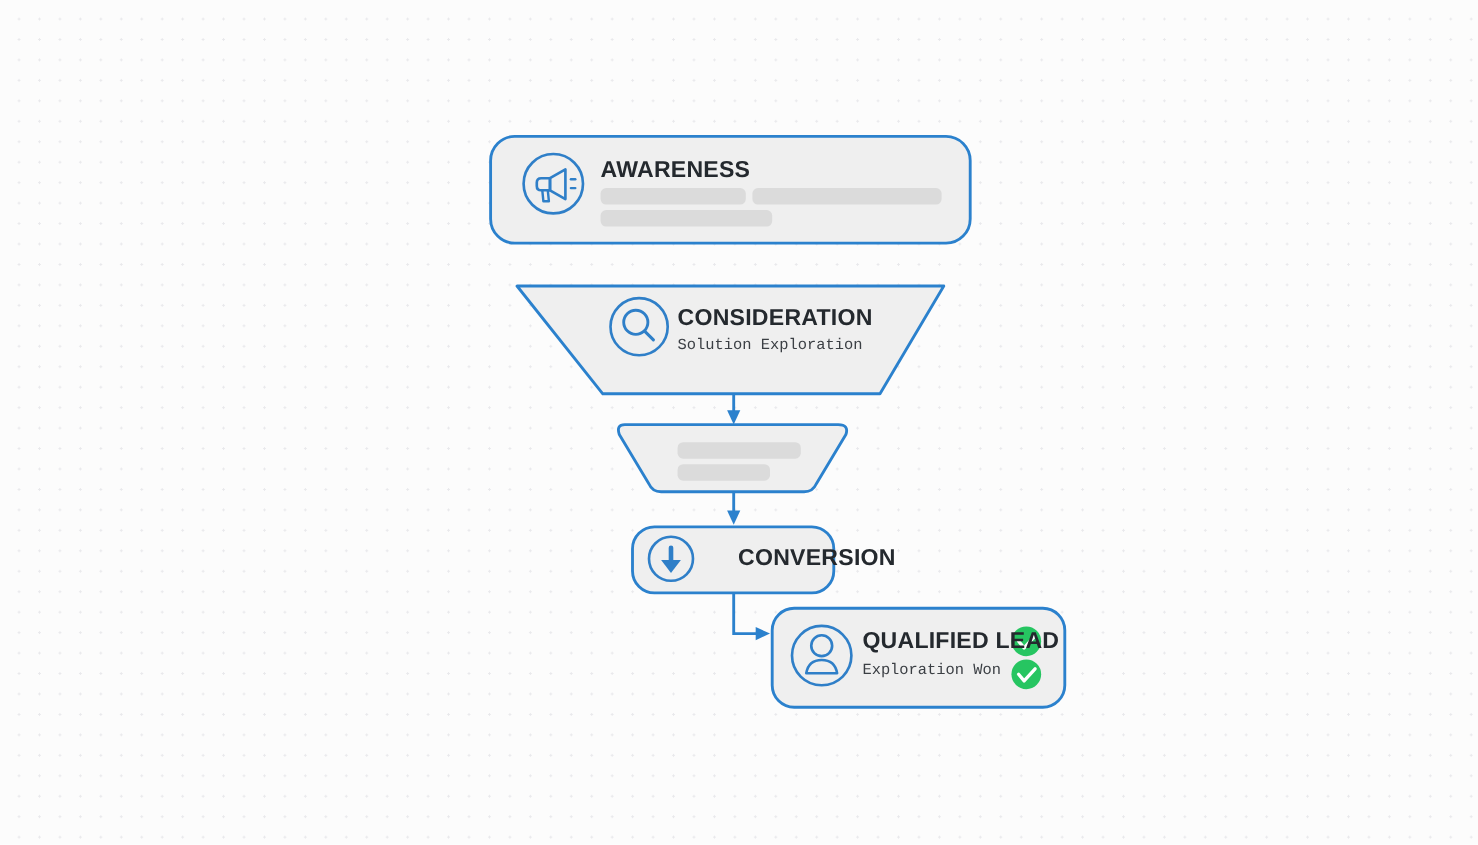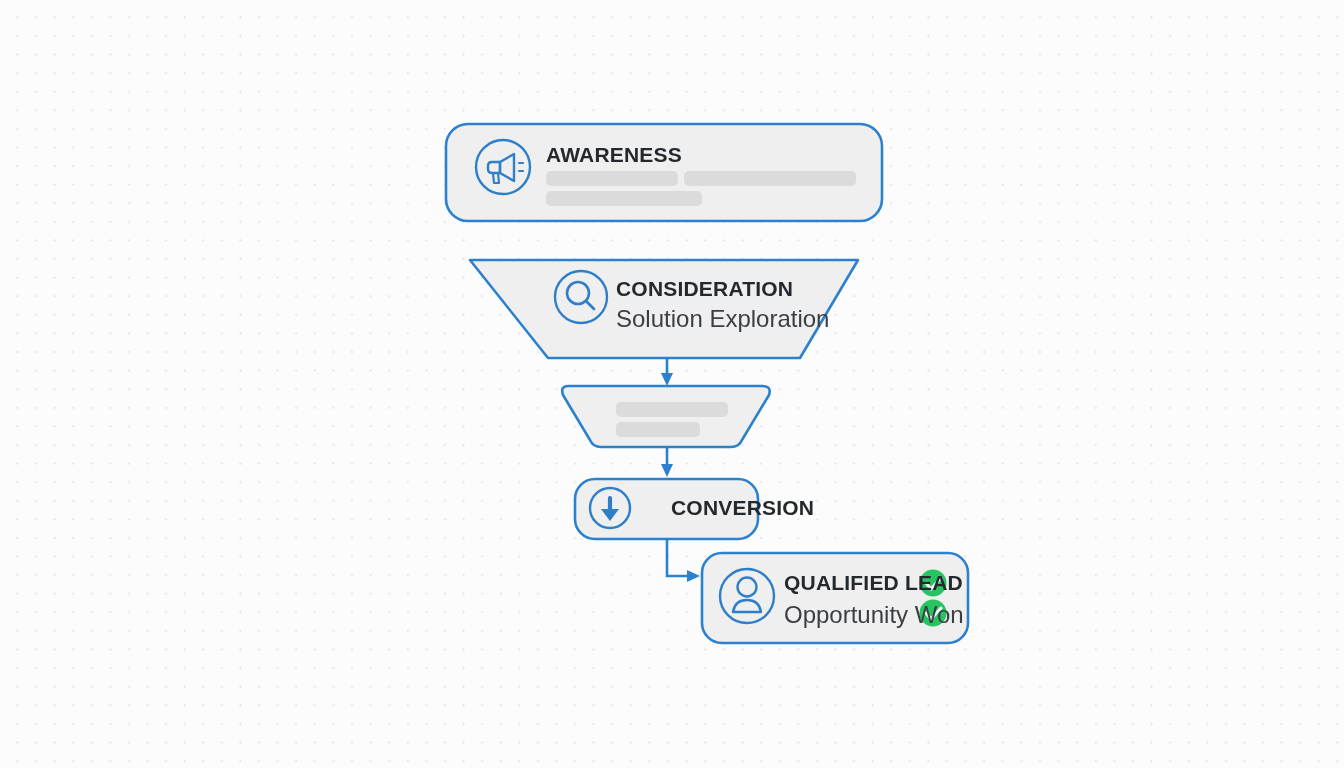--- a/index.html
+++ b/index.html
@@ -37,22 +37,22 @@
   .title {
     font-family: "Liberation Sans Narrow", "Liberation Sans", sans-serif;
     font-weight: bold;
     font-size: 21px;
     letter-spacing: 0.2px;
     color: #24292e;
     white-space: nowrap;
     line-height: 1;
   }
   .subtitle {
-    font-family: Liberation Sans, sans-serif;
-    font-size: 24px;
+    font-family: Liberation Mono, monospace;
+    font-size: 14px;
     color: #3b3f44;
     white-space: nowrap;
     line-height: 1;
   }
   .ph {
     position: absolute;
     background-color: #dbdbdb;
     border-radius: 5px;
     z-index: 5;
   }
@@ -140,15 +140,15 @@
 
   <div class="node-text title" style="left:616px; top:278px;text-align:right;">CONSIDERATION</div>
   <div class="node-text subtitle" style="left:616px; top:307px;">Solution Exploration</div>
 
   <div class="ph" style="left:616px; top:402px; width:112px; height:15px;"></div>
   <div class="ph" style="left:616px; top:422px; width:84px; height:15px;"></div>
 
   <div class="node-text title" style="left:671px; top:497px;">CONVERSION</div>
 
   <div class="node-text title" style="left:784px; top:572px;">QUALIFIED LEAD</div>
-  <div class="node-text subtitle" style="left:784px; top:603px;">Opportunity Won</div>
+  <div class="node-text subtitle" style="left:784px; top:603px;">Exploration Won</div>
 
 </div>
 
 </body></html>

